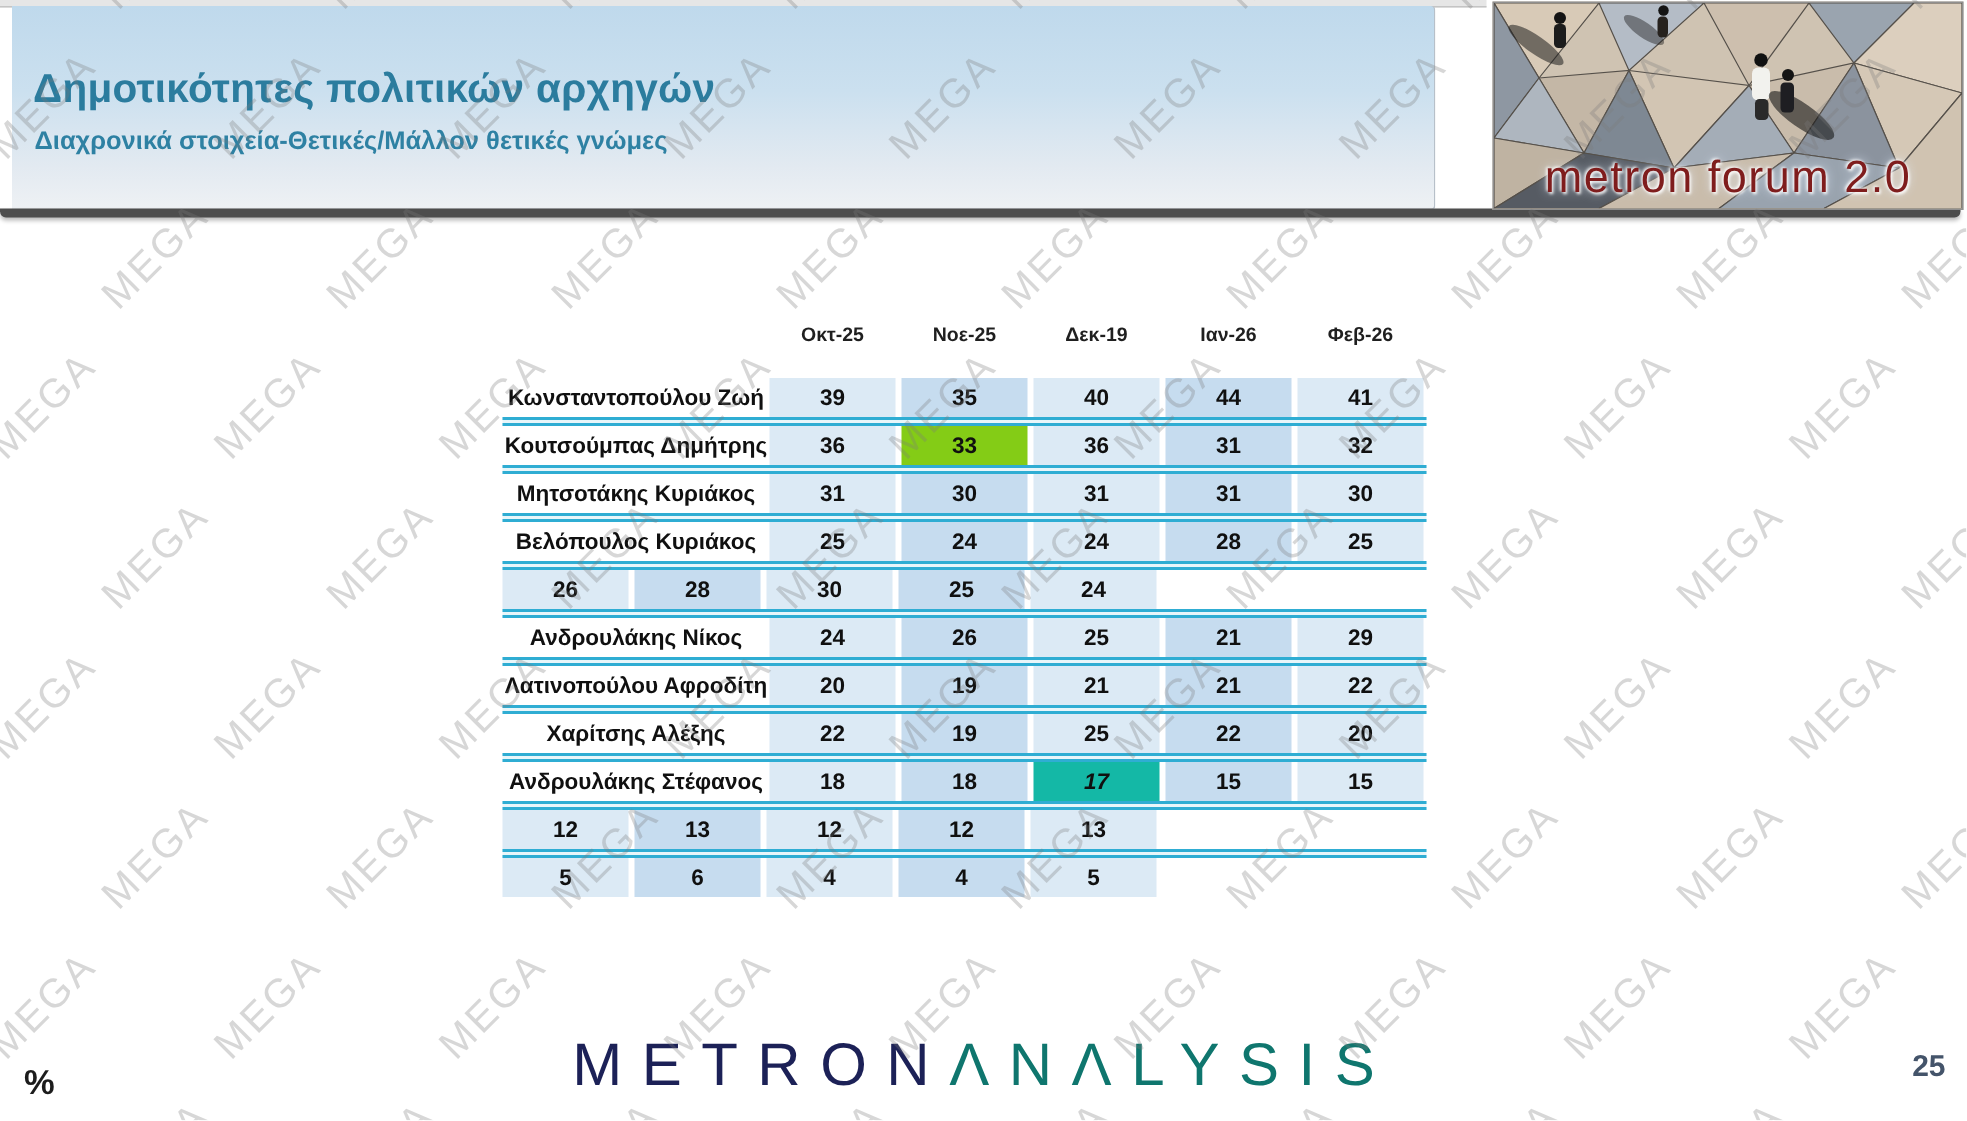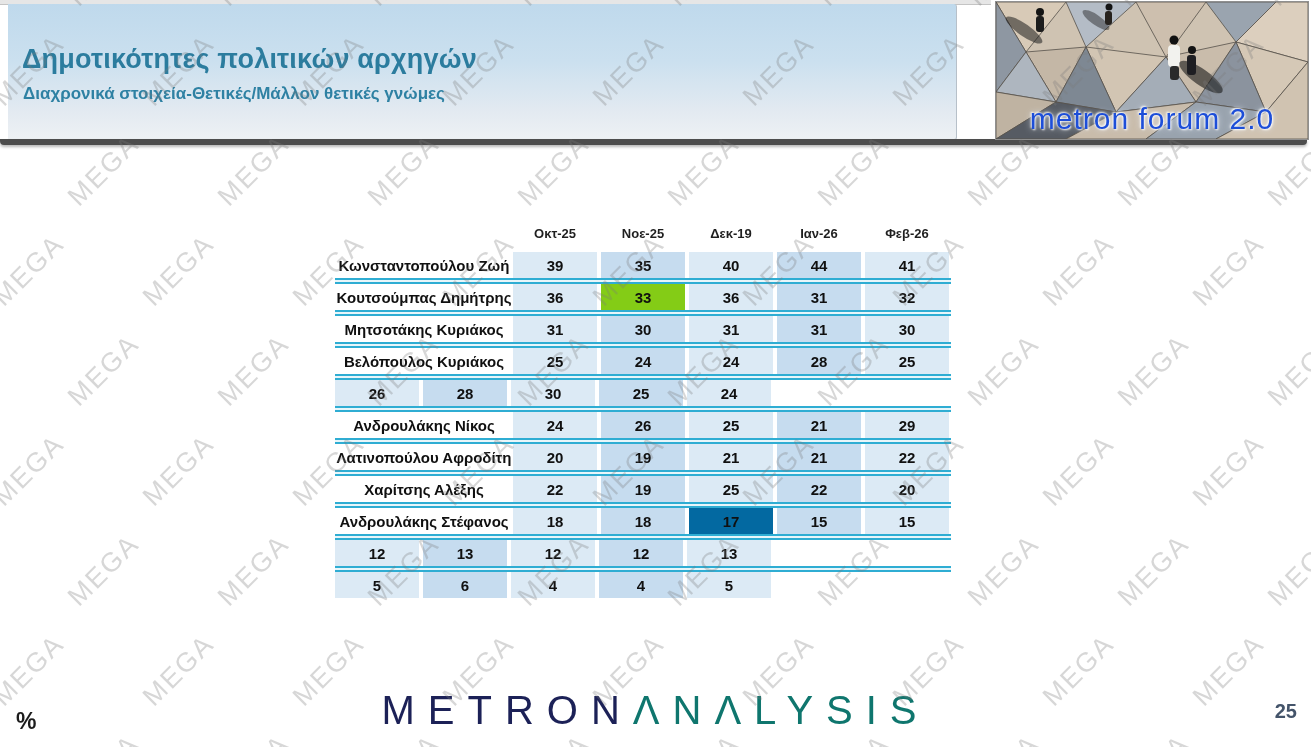--- a/index.html
+++ b/index.html
@@ -21,26 +21,26 @@
     border-radius:0 0 4px 4px;box-shadow:0 2px 3px rgba(0,0,0,.28);
   }
   
   .photo{
     position:absolute;left:995px;top:1px;width:312px;height:137px;
     border:1px solid #8f8f8f;overflow:hidden;background:#cfc3b2;
   }
   .photo svg{display:block;}
   .photo-caption{
     position:absolute;left:0;right:0;bottom:3px;text-align:center;
-    font-size:30px;font-weight:400;letter-spacing:1px;color:#1d4ed8;white-space:nowrap;
+    font-size:30px;font-weight:400;letter-spacing:1px;color:#7f1d1d;white-space:nowrap;
     text-shadow:-1px -1px 2px rgba(255,255,255,.95),1px 1px 2px rgba(255,255,255,.95),0 0 7px rgba(230,240,255,.9);
   }
   
   .table-wrap{position:absolute;left:335px;top:215px;width:616px;}
-  .thead-row{display:flex;height:37px;align-items:center;}
+  .thead-row{display:flex;height:37px;align-items:flex-start;}
   .thead-spacer{width:178px;}
   .th-cell{width:84px;margin-right:4px;text-align:center;font-size:13px;font-weight:bold;color:#1f1f1f;}
   .th-cell:last-child{margin-right:0;}
   .t-row{display:flex;height:26px;}
   .label-cell{
     width:178px;display:flex;align-items:center;justify-content:center;
     font-size:15px;font-weight:bold;color:#101010;background:#ffffff;text-align:center;
   }
   .num-cell{
     width:84px;margin-right:4px;display:flex;align-items:center;justify-content:center;
@@ -197,21 +197,21 @@
           <div class="num-cell" style="background: rgb(198, 220, 239);">19</div>
           <div class="num-cell" style="background: rgb(220, 234, 245);">25</div>
           <div class="num-cell" style="background: rgb(198, 220, 239);">22</div>
           <div class="num-cell" style="background: rgb(220, 234, 245);">20</div>
         </div>
         <div class="t-sep"></div>
         <div class="t-row">
           <div class="label-cell">Ανδρουλάκης Στέφανος</div>
           <div class="num-cell" style="background: rgb(220, 234, 245);">18</div>
           <div class="num-cell" style="background: rgb(198, 220, 239);">18</div>
-          <div class="num-cell" style="background: #0369a1;">17</div>
+          <div class="num-cell" style="background: #14b8a6; font-style: italic;">17</div>
           <div class="num-cell" style="background: rgb(198, 220, 239);">15</div>
           <div class="num-cell" style="background: rgb(220, 234, 245);">15</div>
         </div>
         <div class="t-sep"></div>
         <div class="t-row">
           <div class="num-cell" style="background: rgb(220, 234, 245);">12</div>
           <div class="num-cell" style="background: rgb(198, 220, 239);">13</div>
           <div class="num-cell" style="background: rgb(220, 234, 245);">12</div>
           <div class="num-cell" style="background: rgb(198, 220, 239);">12</div>
           <div class="num-cell" style="background: rgb(220, 234, 245);">13</div>

